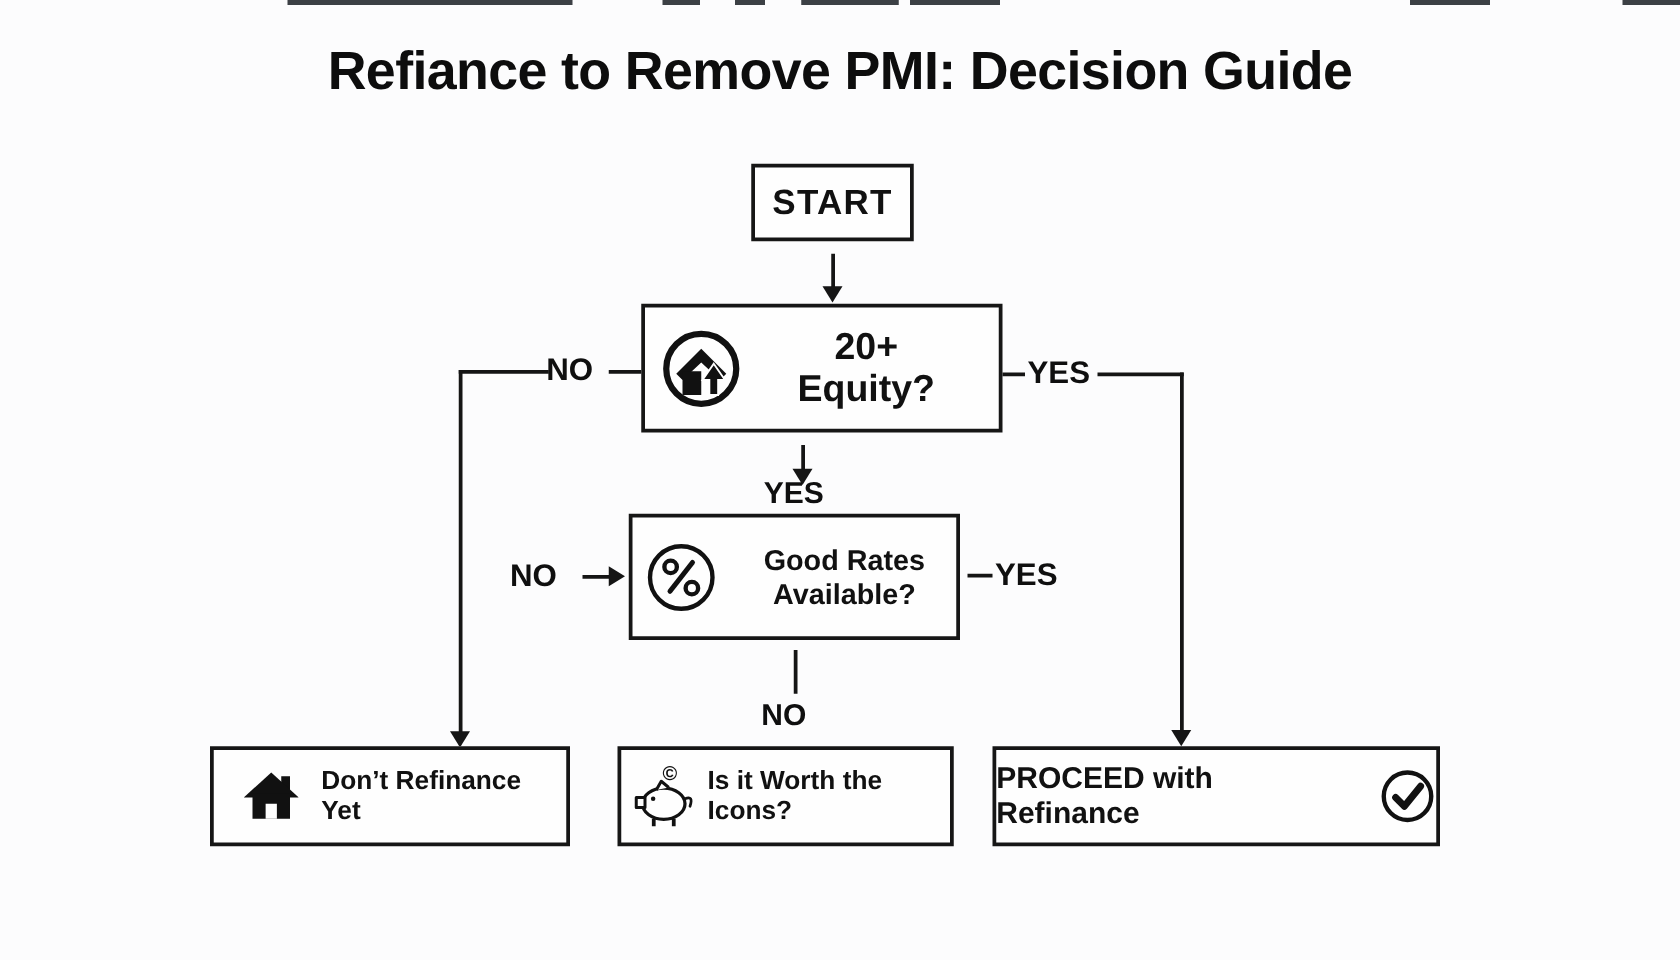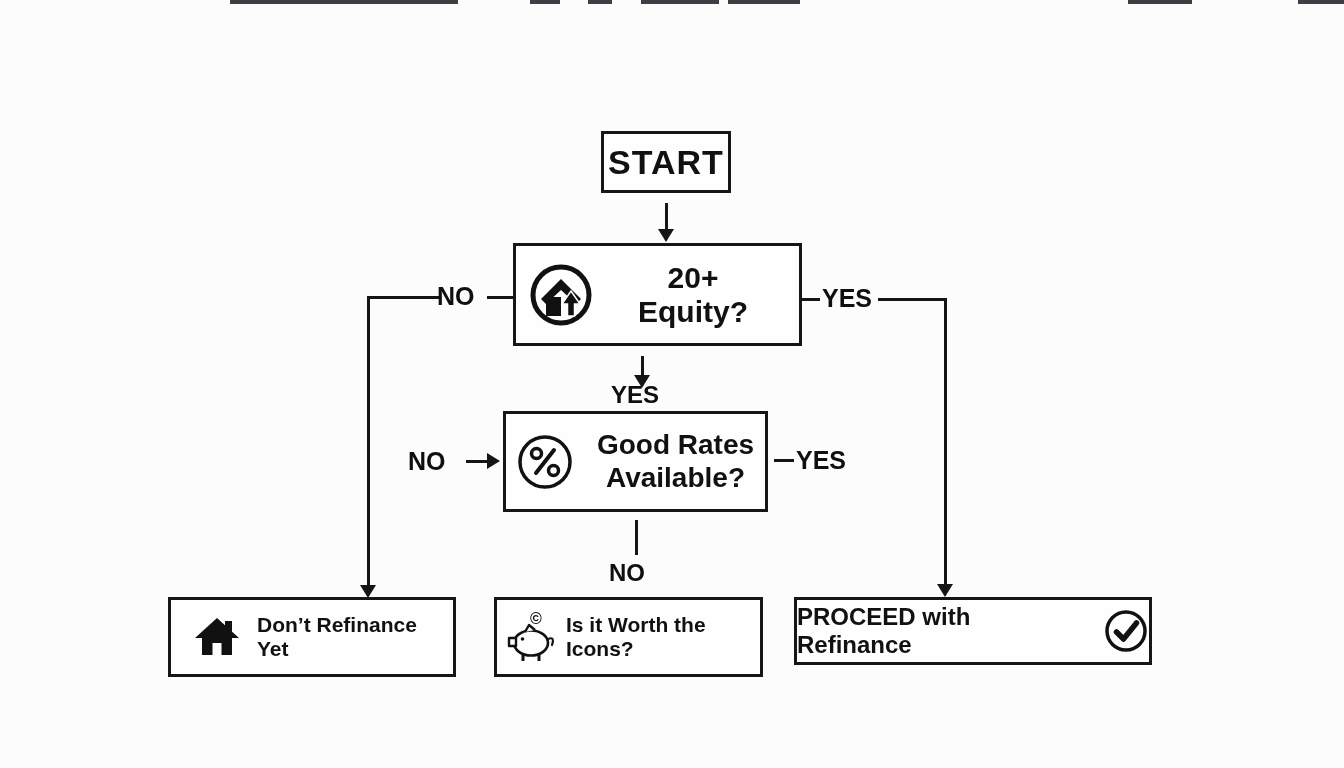--- a/index.html
+++ b/index.html
@@ -11,29 +11,29 @@
   .artifact{position:absolute;top:0;height:4px;background:#1a1e24;opacity:.85;}
   .title{
     position:absolute;left:0;right:0;top:33px;text-align:center;
     font-size:43px;font-weight:bold;letter-spacing:-0.5px;color:#0d0d0d;
   }
   .node{
     position:absolute;border:3px solid #161616;background:#fefefe;
     display:flex;align-items:center;box-sizing:border-box;
   }
   .node-start{left:601px;top:131px;width:130px;height:62px;justify-content:center;
-    font-size:34px;font-weight:bold;letter-spacing:1px;}
+    font-size:28px;font-weight:bold;letter-spacing:1px;}
   .node-equity{left:513px;top:243px;width:289px;height:103px;padding-left:13px;gap:18px;}
   .node-equity .q{font-size:30px;font-weight:bold;flex:1;text-align:center;padding-right:24px;}
   .node-rates{left:503px;top:411px;width:265px;height:101px;padding-left:10px;gap:12px;}
-  .node-rates .q{font-size:28px;font-weight:bold;flex:1;text-align:center;line-height:1.15;
+  .node-rates .q{font-size:23px;font-weight:bold;flex:1;text-align:center;line-height:1.15;
     max-width:170px;margin:0 auto;}
   .node-dont{left:168px;top:597px;width:288px;height:80px;padding-left:24px;gap:18px;}
   .node-worth{left:494px;top:597px;width:269px;height:80px;padding-left:9px;gap:8px;}
-  .node-proceed{left:794px;top:597px;width:358px;height:68px;justify-content:center;gap:18px;}
+  .node-proceed{left:794px;top:597px;width:358px;height:80px;justify-content:center;gap:18px;}
   .outcome-label{font-size:21px;font-weight:bold;}
   .node-proceed .outcome-label{font-size:24px;}
   .line{position:absolute;background:#151515;}
   .hl{height:3px;} .vl{width:3px;}
   .arr-down{position:absolute;width:0;height:0;
     border-left:8px solid transparent;border-right:8px solid transparent;
     border-top:13px solid #151515;}
   .arr-right{position:absolute;width:0;height:0;
     border-top:8px solid transparent;border-bottom:8px solid transparent;
     border-left:13px solid #151515;}
@@ -51,20 +51,21 @@
 <div class="canvas">
 
   <div class="artifact" style="left:230px;width:228px;"></div>
   <div class="artifact" style="left:530px;width:30px;"></div>
   <div class="artifact" style="left:588px;width:24px;"></div>
   <div class="artifact" style="left:641px;width:78px;"></div>
   <div class="artifact" style="left:728px;width:72px;"></div>
   <div class="artifact" style="left:1128px;width:64px;"></div>
   <div class="artifact" style="left:1298px;width:46px;"></div>
 
+  <div class="title">Refiance to Remove PMI: Decision Guide</div>
 
   <div class="node node-start">
     <span>START</span>
   </div>
 
   <div class="line vl" style="left:665px;top:203px;height:28px;"></div>
   <div class="arr-down" style="left:658px;top:229px;"></div>
 
   <div class="node node-equity">
     <svg class="icon" width="64" height="64" viewBox="0 0 64 64">

